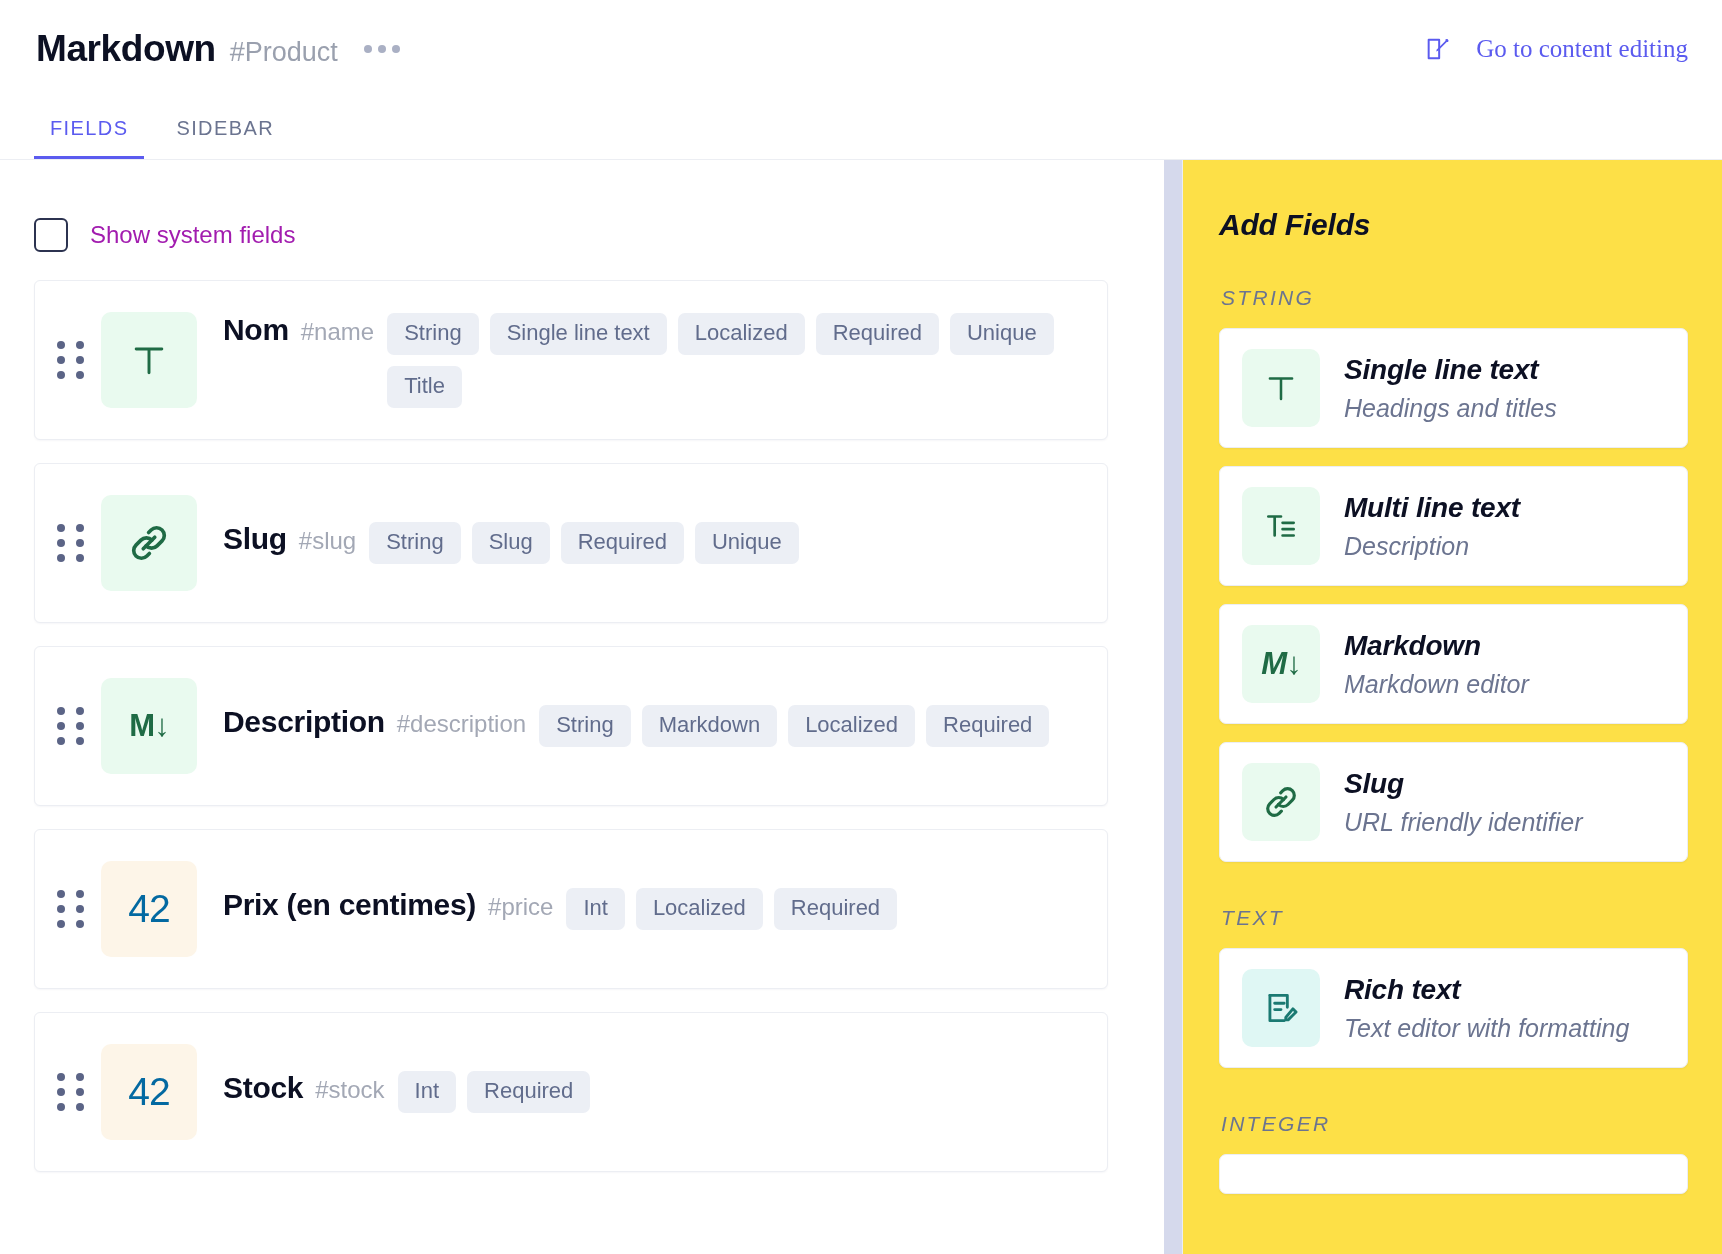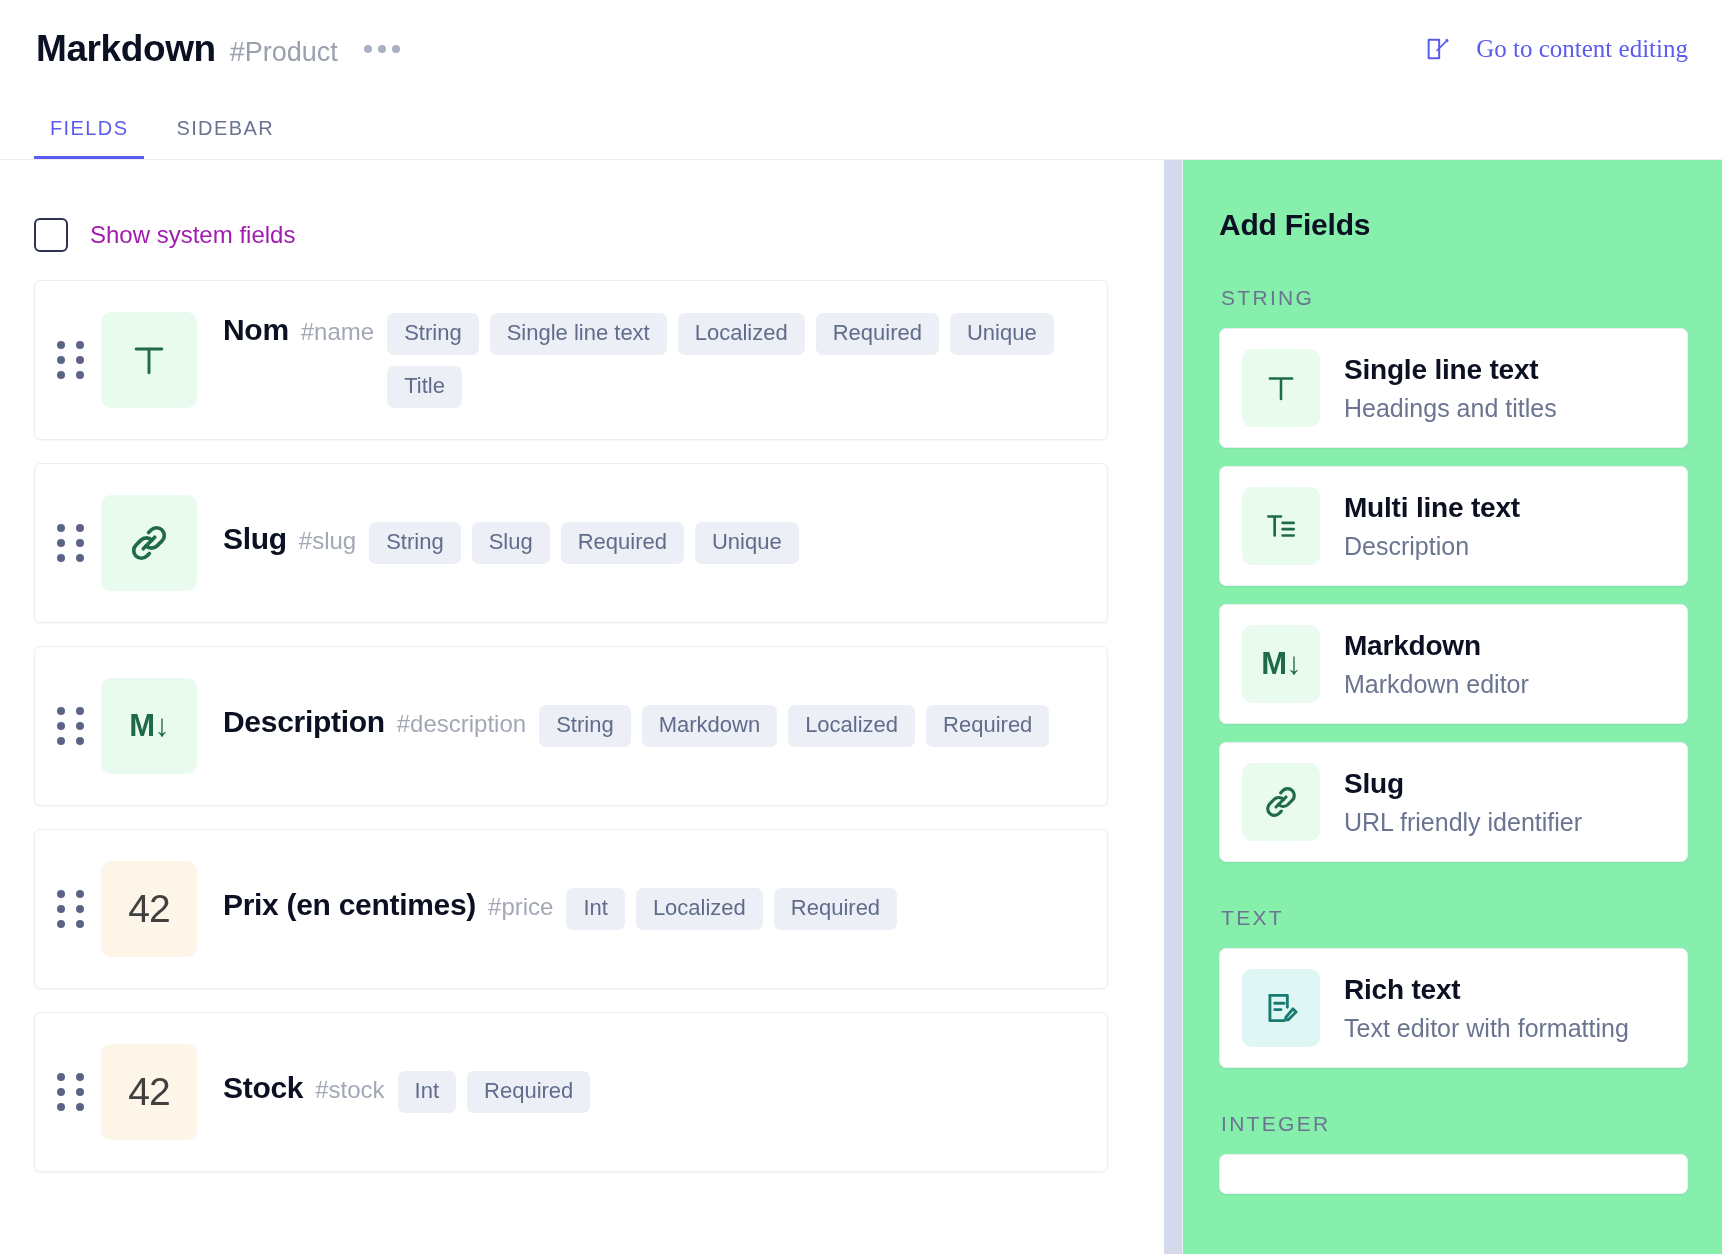--- a/index.html
+++ b/index.html
@@ -95,21 +95,21 @@
     margin-right: 16px;
   }
   .drag-handle i { width: 8px; height: 8px; border-radius: 50%; background: #5b6486; display: block; }
 
   .field-icon {
     width: 96px; height: 96px; border-radius: 10px;
     display: flex; align-items: center; justify-content: center;
     flex: 0 0 96px; margin-right: 26px;
   }
   .icon-green { background: #e9faef; color: #1f6b45; }
-  .icon-cream { background: #fdf5e8; color: #404040; }
+  .icon-cream { background: #fdf5e8; color: #0369a1; }
   .icon-num { font-size: 39px; font-weight: normal; letter-spacing: -1px; }
 
   .field-main { display: flex; flex-direction: row; gap: 13px; min-width: 0; justify-content: space-between; }
   .field-title-row { display: flex; align-items: baseline; gap: 12px; }
   .field-name { font-size: 30px; font-weight: bold; color: #0c1023; letter-spacing: -0.3px; }
   .field-key { font-size: 24px; color: #a3a8b5; }
 
   .tag-row { display: flex; gap: 11px; flex-wrap: wrap; }
   .tag {
     background: #eceff5; color: #616c8c;
@@ -118,24 +118,25 @@
     padding: 9px 17px 11px 17px;
     line-height: 1;
     white-space: nowrap;
   }
 
   
   .vdivider { flex: 0 0 18px; width: 18px; background: #d5d9ec; cursor: col-resize; }
 
   .panel {
     flex: 1 1 auto;
-    background: #86efac;
+    background: #fde047;
     border-left: 1px solid #eceef3;
     padding: 48px 34px 1px 36px;
     overflow: hidden;
+    font-style: italic;
   }
   .panel-title { font-size: 30px; font-weight: bold; color: #0c1023; letter-spacing: -0.2px; }
   .group-label {
     font-size: 21px; letter-spacing: 2.3px; color: #6b7490;
     margin: 44px 0 18px 2px;
   }
   .type-card {
     background: #fff;
     border: 1px solid #eceef3;
     border-radius: 7px;

